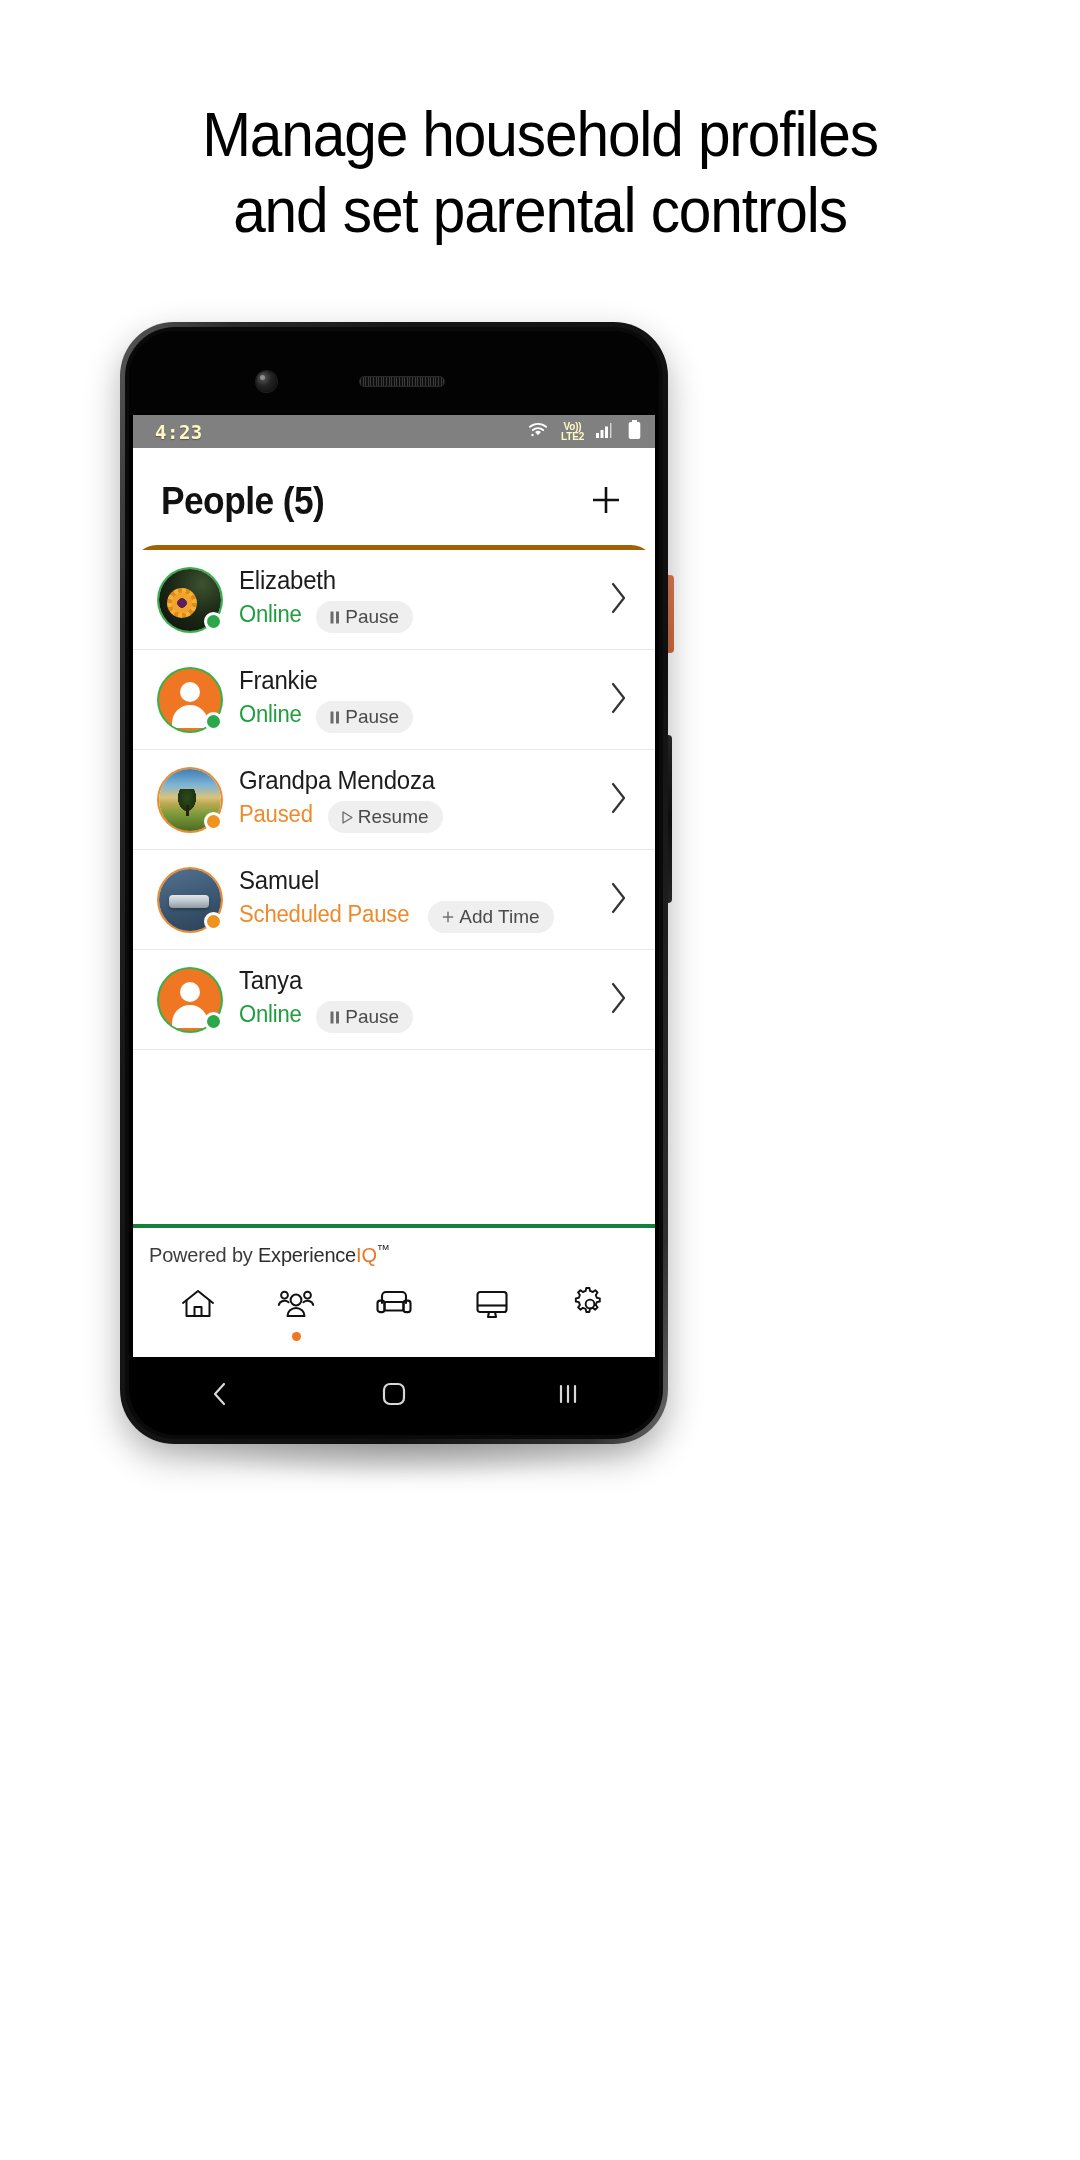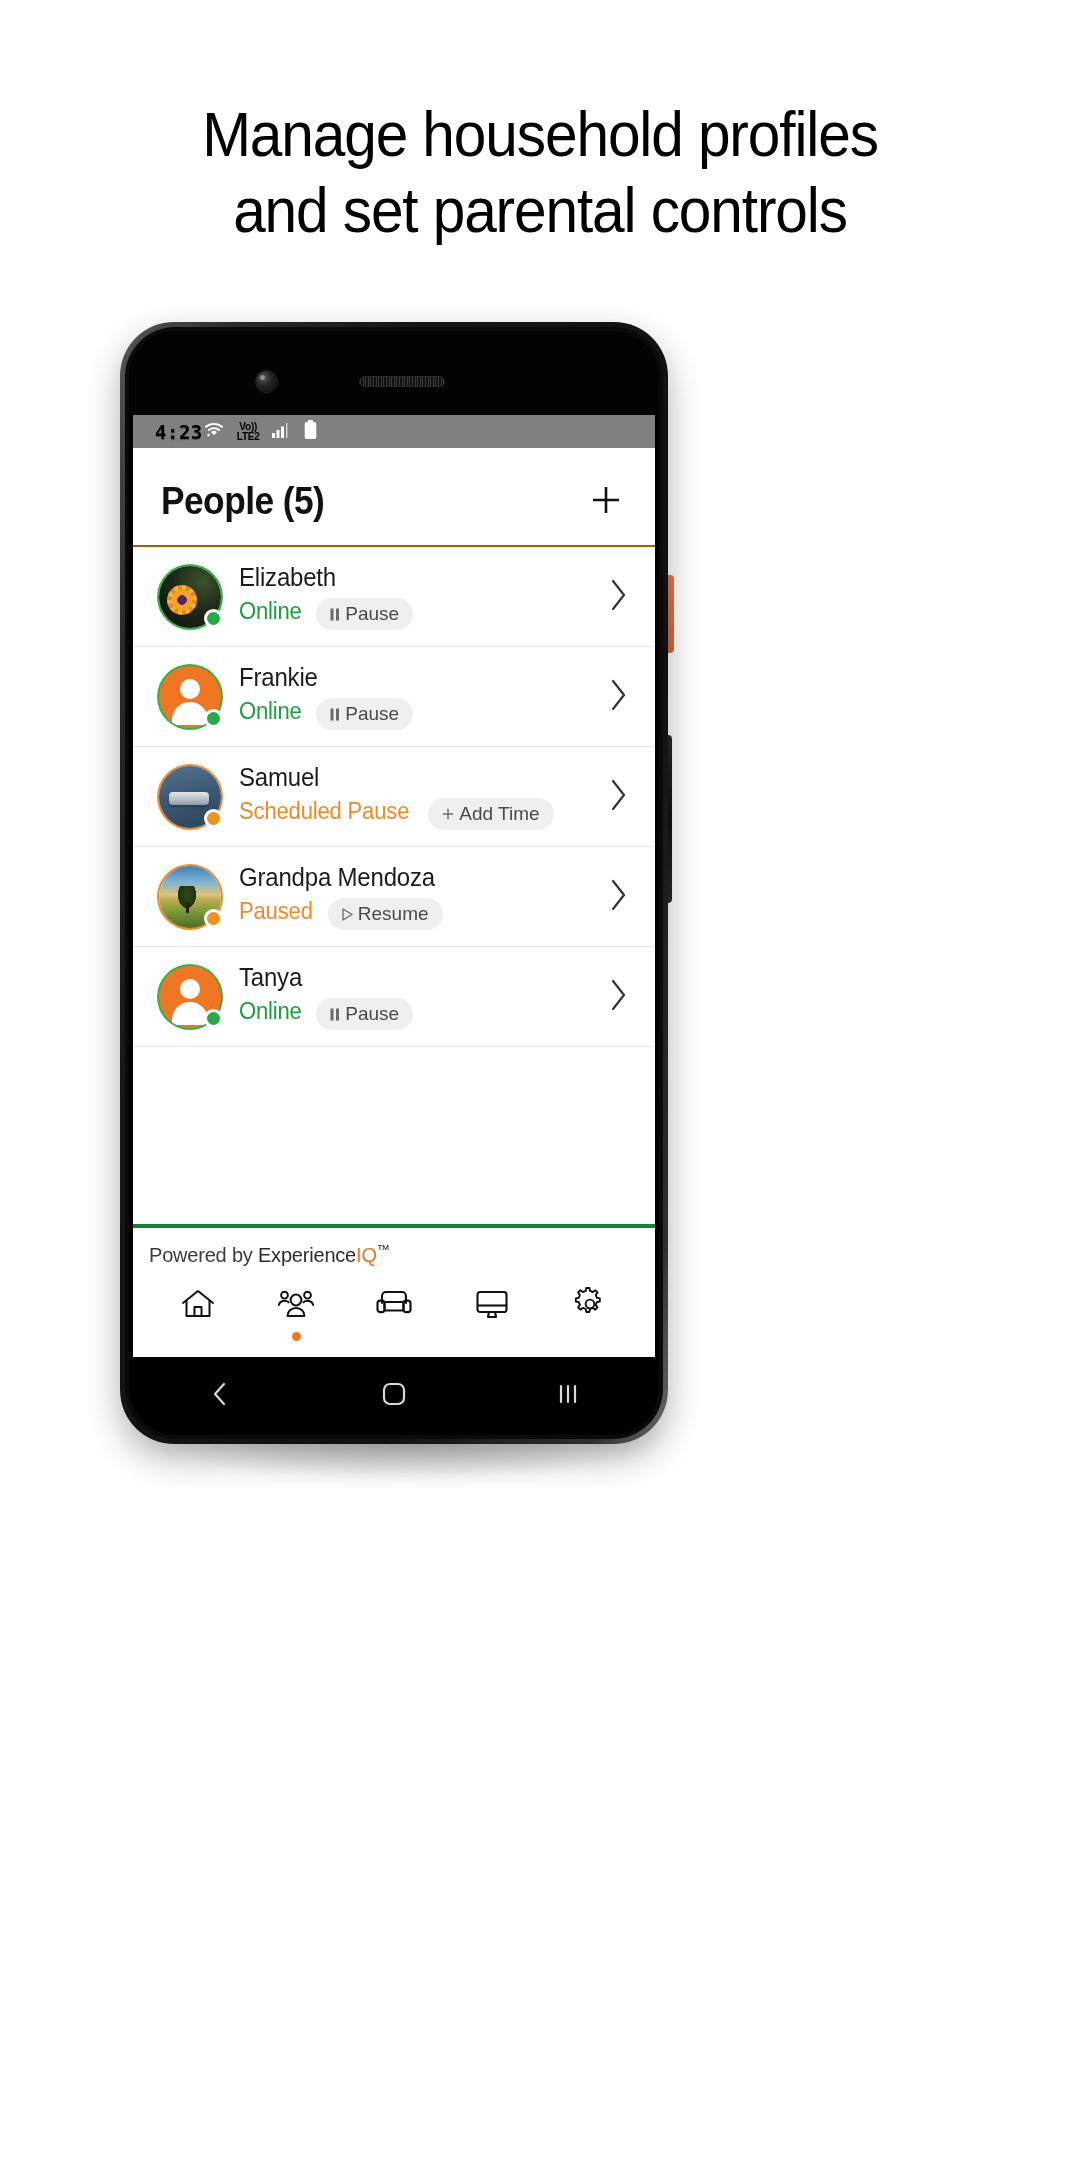--- a/index.html
+++ b/index.html
@@ -107,22 +107,23 @@
     overflow: hidden;
     z-index: 4;
   }
 
   
   .statusbar {
     height: 33px;
     background: #808080;
     display: flex;
     align-items: center;
+    justify-content: space-between;
     padding: 0 14px 0 22px;
-    color: #000000;
+    color: #fef9c3;
   }
   .status-time {
     font-size: 19px;
     font-weight: 700;
     font-family: "DejaVu Sans Mono", monospace;
     letter-spacing: 0.5px;
     text-shadow: 0 1px 1px rgba(0,0,0,0.35);
   }
   .status-icons { display: flex; align-items: center; gap: 12px; }
   .volte-txt {
@@ -143,21 +144,21 @@
     transform: scaleX(0.93);
     transform-origin: left center;
   }
   .add-btn {
     width: 42px; height: 42px;
     display: flex; align-items: center; justify-content: center;
     color: #111;
   }
 
   
-  .people-list { border-top: 2px solid #a16207; }
+  .people-list { border-top: 5px solid #a16207; border-radius: 24px; }
   .person-row {
     display: flex; align-items: center;
     padding: 16px 26px 16px 26px;
     border-bottom: 1px solid #e8e8e8;
     min-height: 92px;
     background: #fff;
   }
   .avatar-wrap { position: relative; width: 62px; height: 62px; flex: 0 0 62px; }
   .avatar {
     width: 62px; height: 62px; border-radius: 50%;
@@ -401,20 +402,49 @@
             </div>
             <div class="chevron">
               <svg width="20" height="34" viewBox="0 0 20 34" fill="none">
                   <path d="M4 3 L15 17 L4 31" stroke="#333" stroke-width="2.2" stroke-linecap="round" stroke-linejoin="round"></path>
                 </svg>
             </div>
           </div>
 
           <div class="person-row">
             <div class="avatar-wrap">
+              <div class="avatar av-landscape ring-orange">
+                <div class="tree"></div>
+                <div class="trunk"></div>
+              </div>
+              <div class="status-dot dot-paused"></div>
+            </div>
+            <div class="person-info">
+              <div class="person-name">Grandpa Mendoza</div>
+              <div class="person-status-row">
+                <div class="person-status st-paused">Paused</div>
+                <div class="action-pill">
+                  <span class="pill-ic">
+                    <svg width="11" height="13" viewBox="0 0 11 13">
+                        <path d="M1 1 L10 6.5 L1 12 Z" fill="none" stroke="#6a6a6a" stroke-width="1.3" stroke-linejoin="round"></path>
+                      </svg>
+                  </span>
+                  <span>Resume</span>
+                </div>
+              </div>
+            </div>
+            <div class="chevron">
+              <svg width="20" height="34" viewBox="0 0 20 34" fill="none">
+                  <path d="M4 3 L15 17 L4 31" stroke="#333" stroke-width="2.2" stroke-linecap="round" stroke-linejoin="round"></path>
+                </svg>
+            </div>
+          </div>
+
+          <div class="person-row">
+            <div class="avatar-wrap">
               <div class="avatar av-blue ring-orange">
                 <div class="obj"></div>
               </div>
               <div class="status-dot dot-paused"></div>
             </div>
             <div class="person-info">
               <div class="person-name">Samuel</div>
               <div class="person-status-row">
                 <div class="person-status st-paused">Scheduled Pause</div>
                 <div class="action-pill">
@@ -430,49 +460,20 @@
             </div>
             <div class="chevron">
               <svg width="20" height="34" viewBox="0 0 20 34" fill="none">
                   <path d="M4 3 L15 17 L4 31" stroke="#333" stroke-width="2.2" stroke-linecap="round" stroke-linejoin="round"></path>
                 </svg>
             </div>
           </div>
 
           <div class="person-row">
             <div class="avatar-wrap">
-              <div class="avatar av-landscape ring-orange">
-                <div class="tree"></div>
-                <div class="trunk"></div>
-              </div>
-              <div class="status-dot dot-paused"></div>
-            </div>
-            <div class="person-info">
-              <div class="person-name">Grandpa Mendoza</div>
-              <div class="person-status-row">
-                <div class="person-status st-paused">Paused</div>
-                <div class="action-pill">
-                  <span class="pill-ic">
-                    <svg width="11" height="13" viewBox="0 0 11 13">
-                        <path d="M1 1 L10 6.5 L1 12 Z" fill="none" stroke="#6a6a6a" stroke-width="1.3" stroke-linejoin="round"></path>
-                      </svg>
-                  </span>
-                  <span>Resume</span>
-                </div>
-              </div>
-            </div>
-            <div class="chevron">
-              <svg width="20" height="34" viewBox="0 0 20 34" fill="none">
-                  <path d="M4 3 L15 17 L4 31" stroke="#333" stroke-width="2.2" stroke-linecap="round" stroke-linejoin="round"></path>
-                </svg>
-            </div>
-          </div>
-
-          <div class="person-row">
-            <div class="avatar-wrap">
               <div class="avatar person-orange ring-green">
                 <div class="av-person-head"></div>
                 <div class="av-person-body"></div>
               </div>
               <div class="status-dot dot-online"></div>
             </div>
             <div class="person-info">
               <div class="person-name">Tanya</div>
               <div class="person-status-row">
                 <div class="person-status st-online">Online</div>

